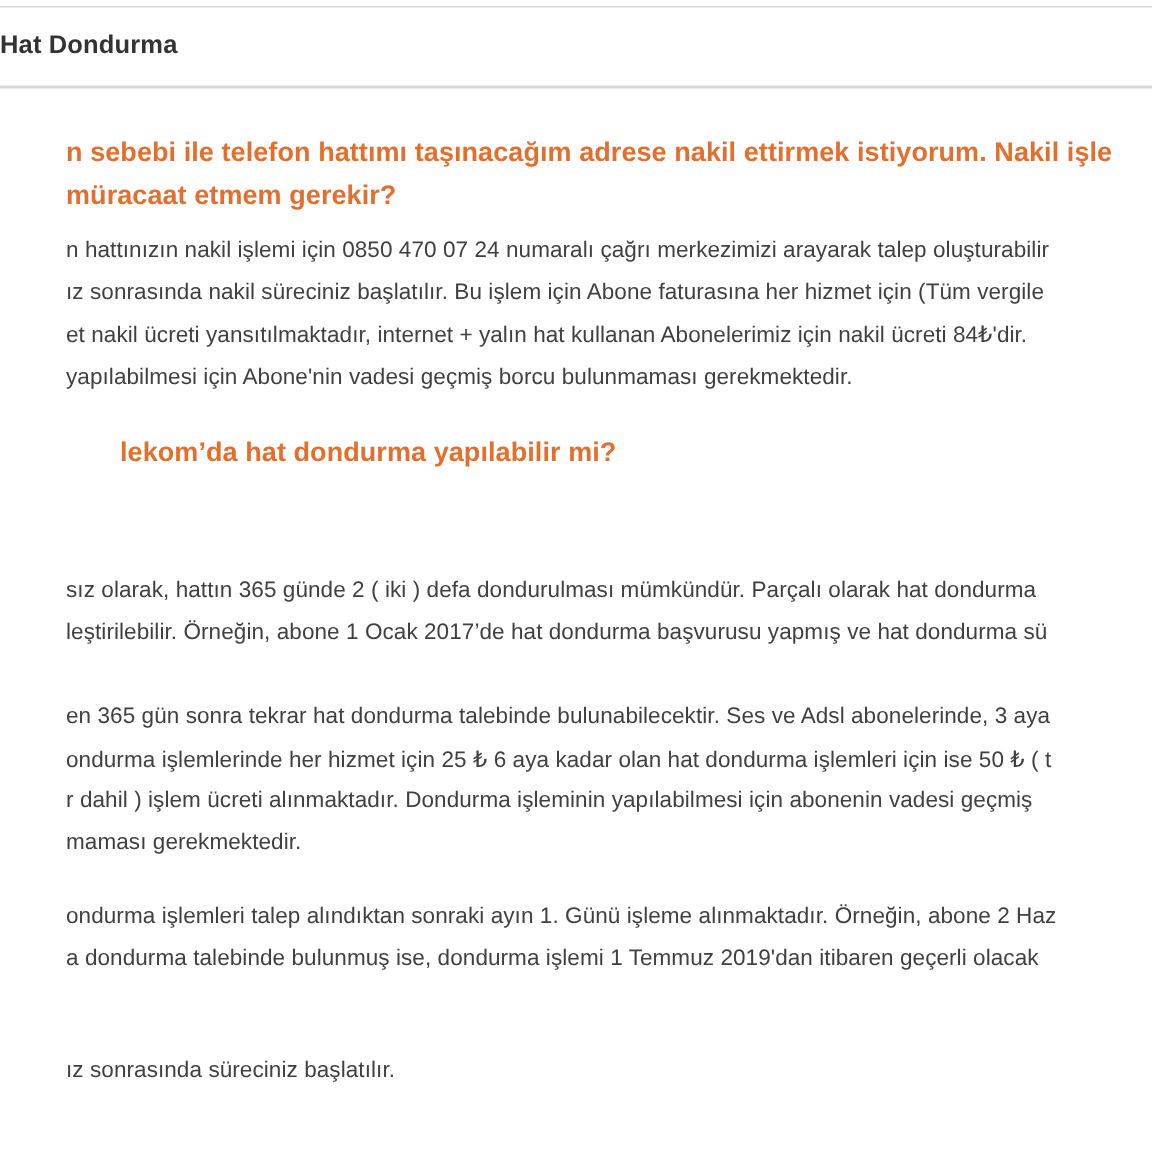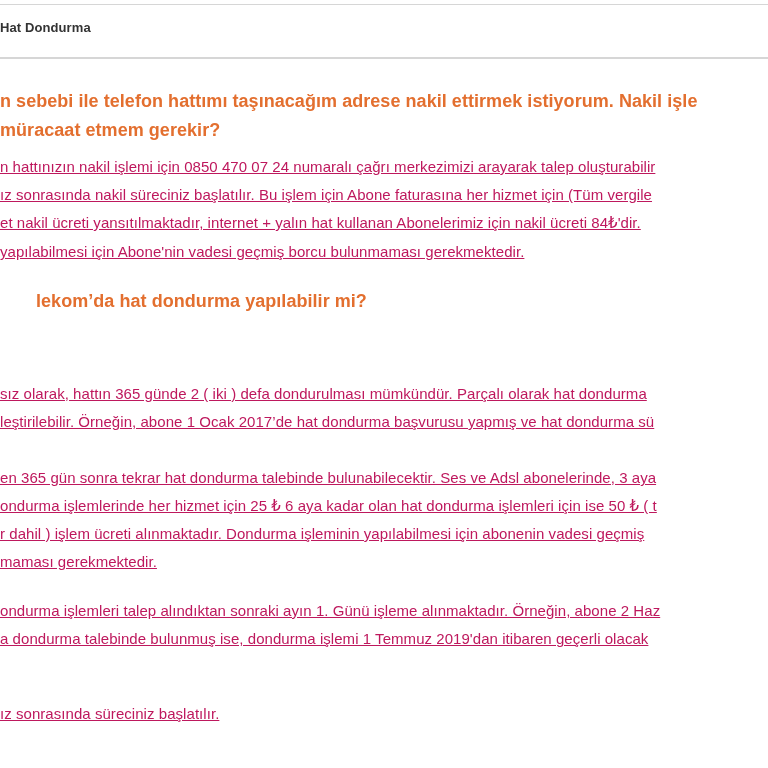--- a/index.html
+++ b/index.html
@@ -21,49 +21,49 @@
       width: 768px;
       height: 52px;
       border-top: 1px solid #d6d6d6;
       border-bottom: 2px solid #d6d6d6;
       background: #ffffff;
     }
     .header-title {
       position: absolute;
       left: 0;
       top: 15px;
-      font-size: 13px;
+      font-size: 17px;
       font-weight: bold;
       color: #333333;
       white-space: nowrap;
       letter-spacing: 0.1px;
     }
     .content {
       position: absolute;
       left: 0;
       top: 0;
       width: 768px;
       height: 768px;
       overflow: hidden;
     }
     .line {
       position: absolute;
       white-space: nowrap;
+      padding-left: 44px;
     }
     .heading {
       font-size: 18px;
       font-weight: bold;
       color: #e36f2f;
       letter-spacing: 0.05px;
     }
     .body-text {
       font-size: 15px;
-      color: #be185d;
+      color: #404040;
       letter-spacing: 0.05px;
-      text-decoration: underline;
     }
   </style>
 </head>
 <body>
 
 <div class="header-bar">
   <div class="header-title">Hat Dondurma</div>
 </div>
 
 <div class="content">

